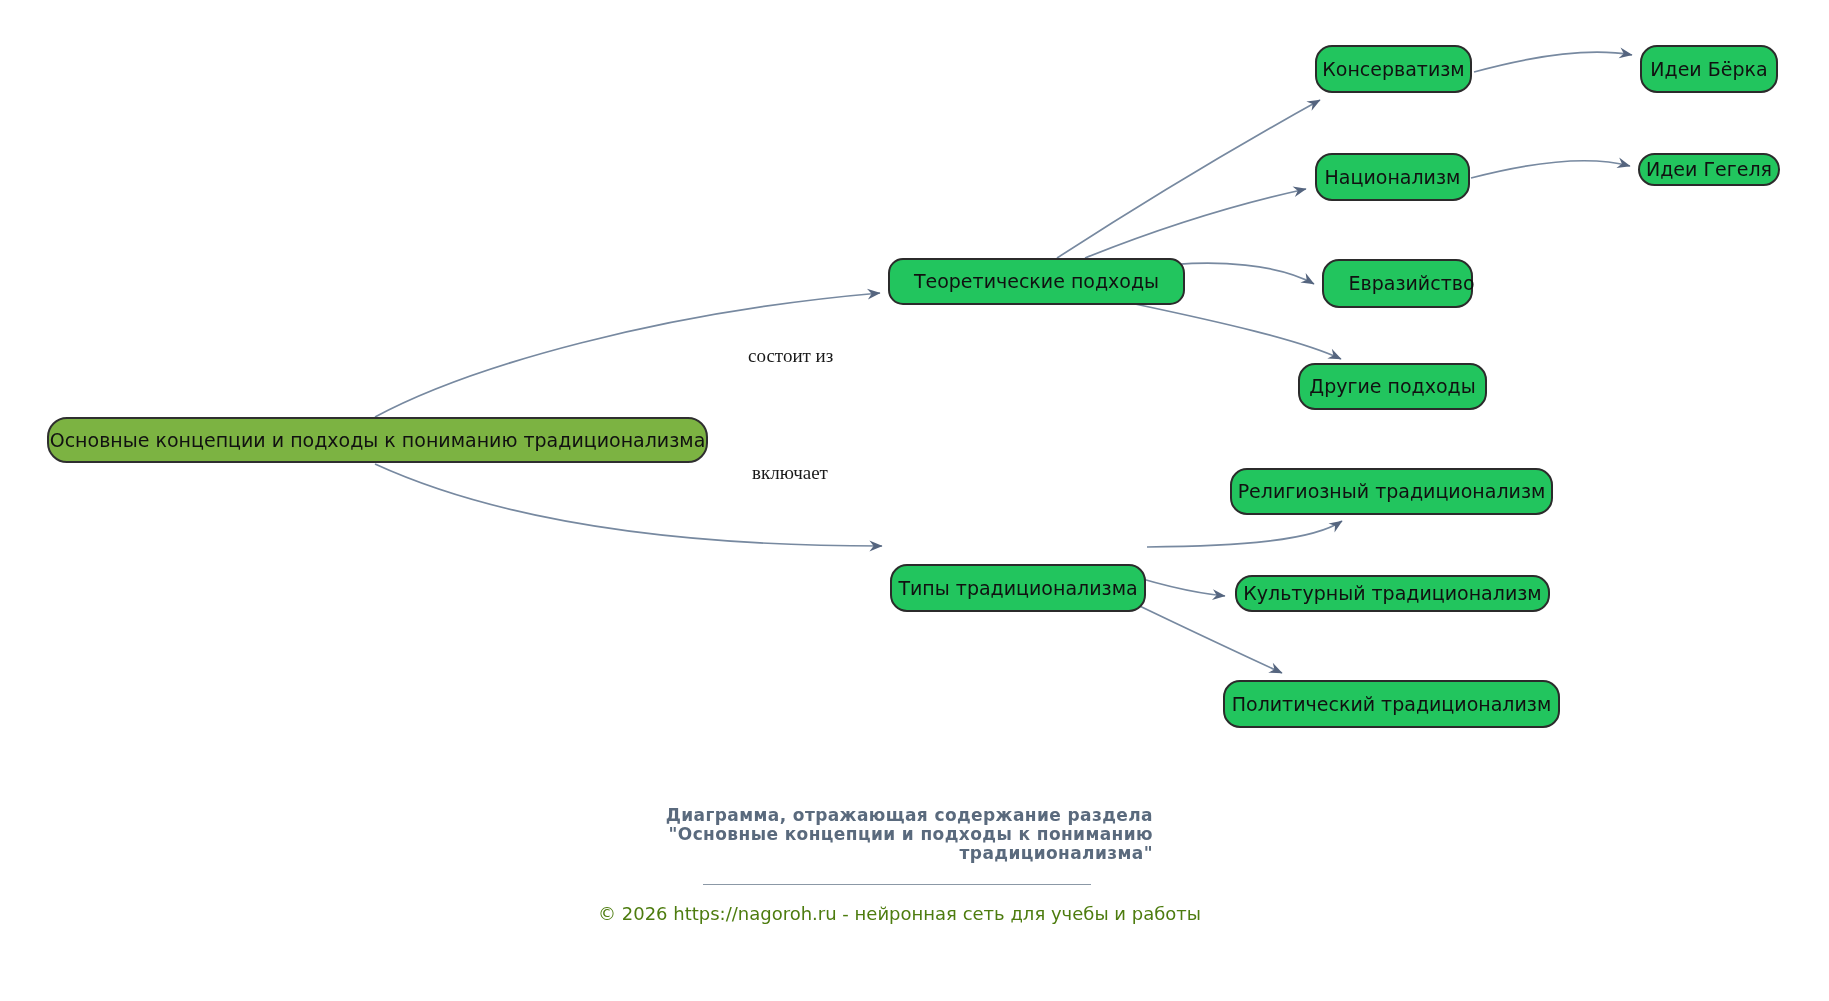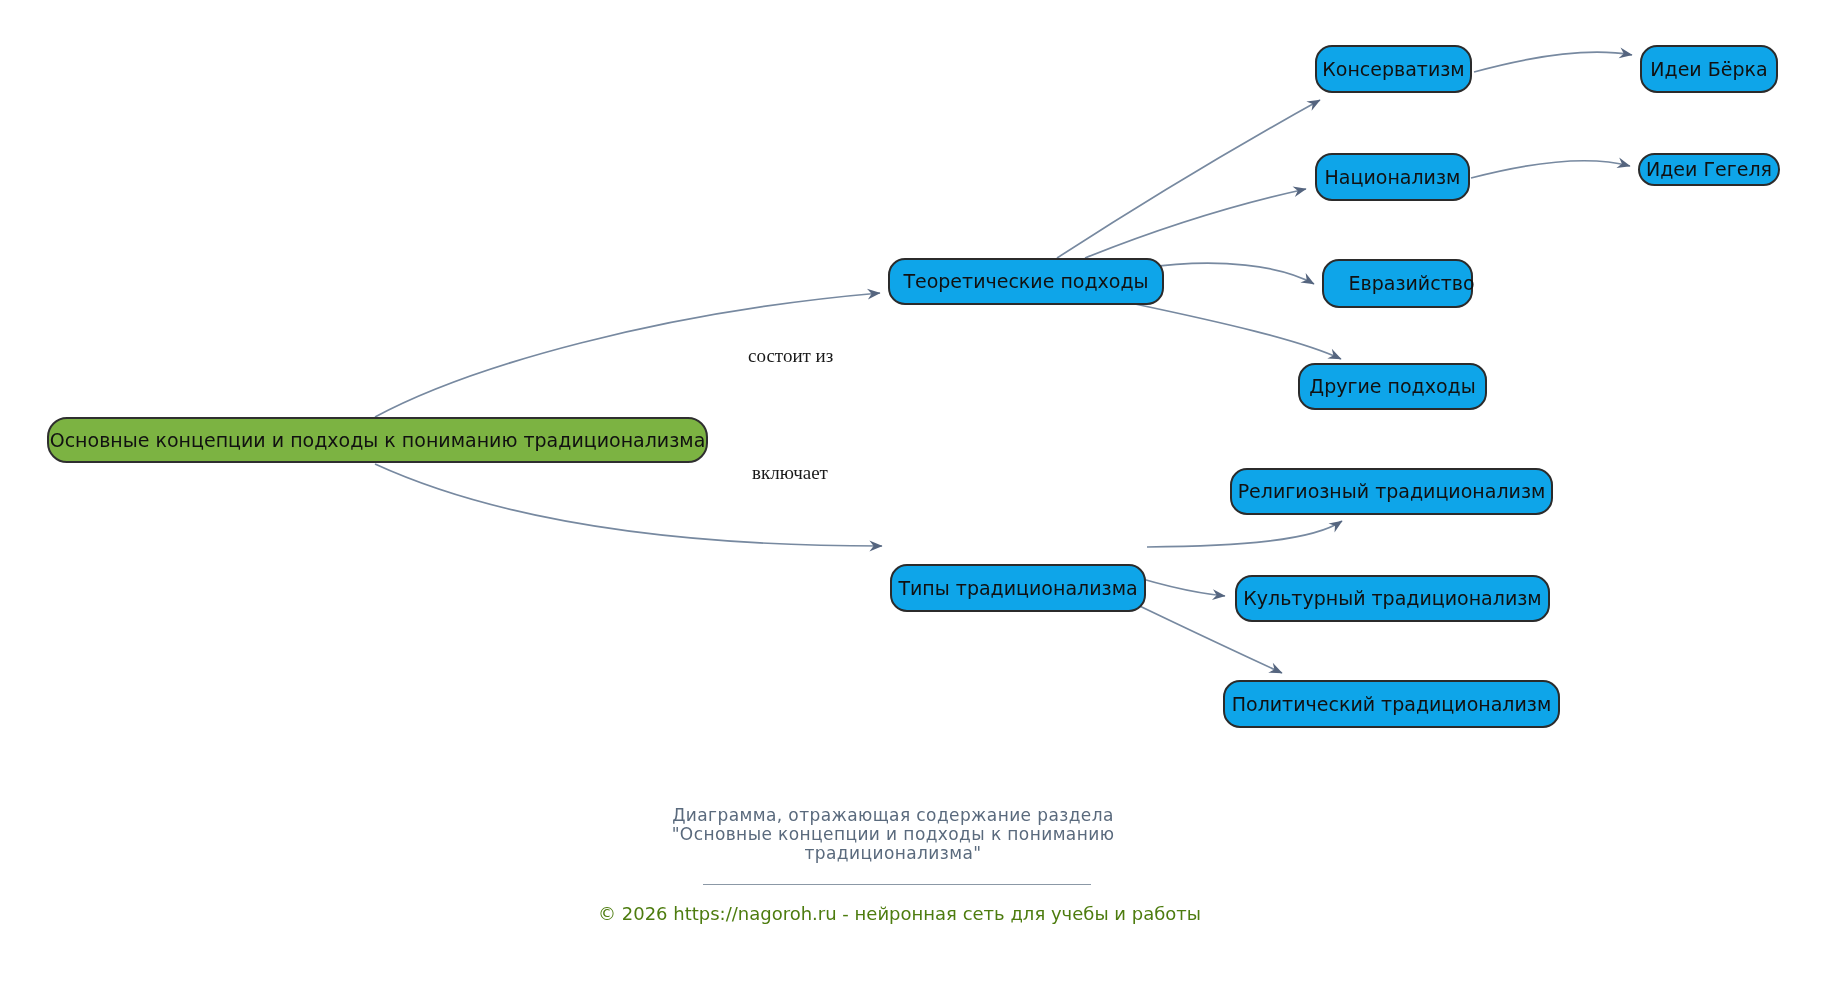--- a/index.html
+++ b/index.html
@@ -15,21 +15,21 @@
     position: absolute;
     left: 0; top: 0;
     width: 1829px; height: 1001px;
   }
   .node {
     position: absolute;
     box-sizing: border-box;
     display: flex;
     align-items: center;
     justify-content: center;
-    background: #0ea5e9;
+    background: #22c55e;
     border: 2px solid #2b2b2b;
     border-radius: 17px;
     font-size: 19px;
     color: #111111;
     white-space: nowrap;
     line-height: 1;
   }
   .node.root {
     background: #7cb342;
     border-color: #2f2f2f;
@@ -39,23 +39,23 @@
     font-family: "Liberation Serif", "DejaVu Serif", serif;
     font-size: 19px;
     color: #1a1a1a;
     white-space: nowrap;
   }
   .caption {
     position: absolute;
     left: 633px;
     top: 806px;
     width: 520px;
-    text-align: center;
+    text-align: right;
     font-size: 17px;
-    font-weight: normal;
+    font-weight: bold;
     letter-spacing: 0.4px;
     color: #5a6a7d;
     line-height: 19px;
   }
   .divider {
     position: absolute;
     left: 703px;
     top: 884px;
     width: 388px;
     height: 0;
@@ -93,39 +93,39 @@
       <path d="M 1474,72 C 1540,54 1592,48 1632,55" marker-end="url(#arrow)"></path>
       <path d="M 1471,178 C 1540,160 1592,156 1630,166" marker-end="url(#arrow)"></path>
       <path d="M 1147,547 C 1240,546 1312,541 1342,521" marker-end="url(#arrow)"></path>
       <path d="M 1108,568 Q 1175,591 1225,596" marker-end="url(#arrow)"></path>
       <path d="M 1061,568 Q 1180,626 1282,673" marker-end="url(#arrow)"></path>
     </g>
   </svg>
 
   <div class="node root" style="left:47px; top:417px; width:661px; height:46px;border-radius:20px;">Основные концепции и подходы к пониманию традиционализма</div>
 
-  <div class="node" style="left:888px; top:258px; width:276px; height:47px;">Теоретические подходы</div>
+  <div class="node" style="left:888px; top:258px; width:297px; height:47px;border-radius:15px;">Теоретические подходы</div>
 
   <div class="node" style="left:890px; top:520px; width:256px; height:48px;margin-top:44px;">Типы традиционализма</div>
 
   <div class="node" style="left:1315px; top:45px; width:157px; height:48px;">Консерватизм</div>
 
   <div class="node" style="left:1640px; top:45px; width:138px; height:48px;">Идеи Бёрка</div>
 
   <div class="node" style="left:1315px; top:153px; width:155px; height:48px;">Национализм</div>
 
   <div class="node" style="left:1638px; top:153px; width:142px; height:33px;">Идеи Гегеля</div>
 
   <div class="node" style="left:1322px; top:259px; width:151px; height:49px;padding-left:28px;">Евразийство</div>
 
   <div class="node" style="left:1298px; top:363px; width:189px; height:47px;">Другие подходы</div>
 
   <div class="node" style="left:1230px; top:468px; width:323px; height:47px;">Религиозный традиционализм</div>
 
-  <div class="node" style="left:1235px; top:575px; width:315px; height:47px;">Культурный традиционализм</div>
+  <div class="node" style="left:1235px; top:575px; width:315px; height:37px;">Культурный традиционализм</div>
 
   <div class="node" style="left:1223px; top:680px; width:337px; height:48px;text-align:center;">Политический традиционализм</div>
 
   <div class="edge-label" style="left:748px; top:345px;">состоит из</div>
 
   <div class="edge-label" style="left:752px; top:462px;">включает</div>
 
   <div class="caption">
     <div>Диаграмма, отражающая содержание раздела</div>
     <div>"Основные концепции и подходы к пониманию</div>

